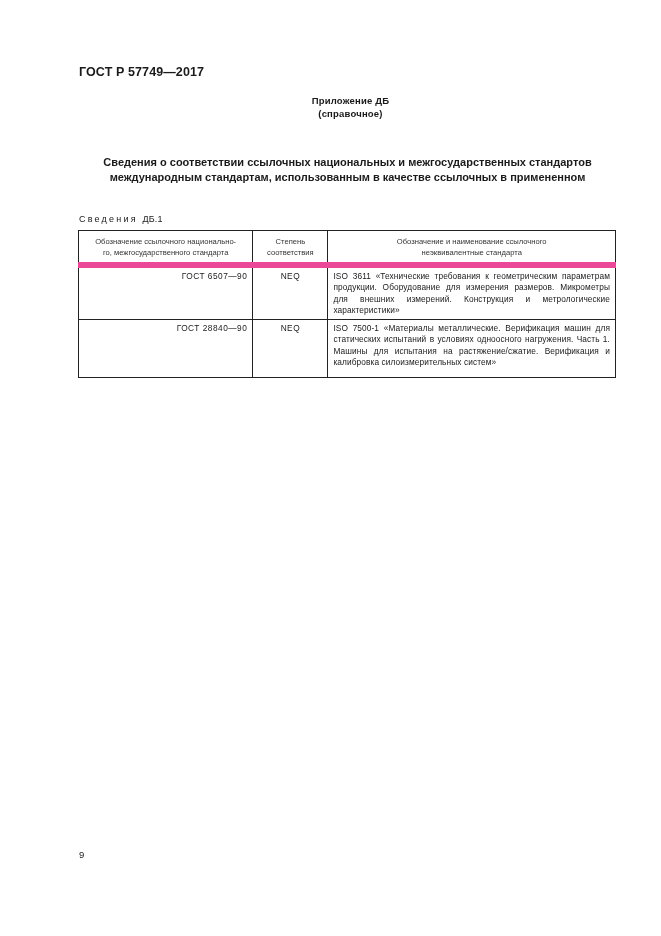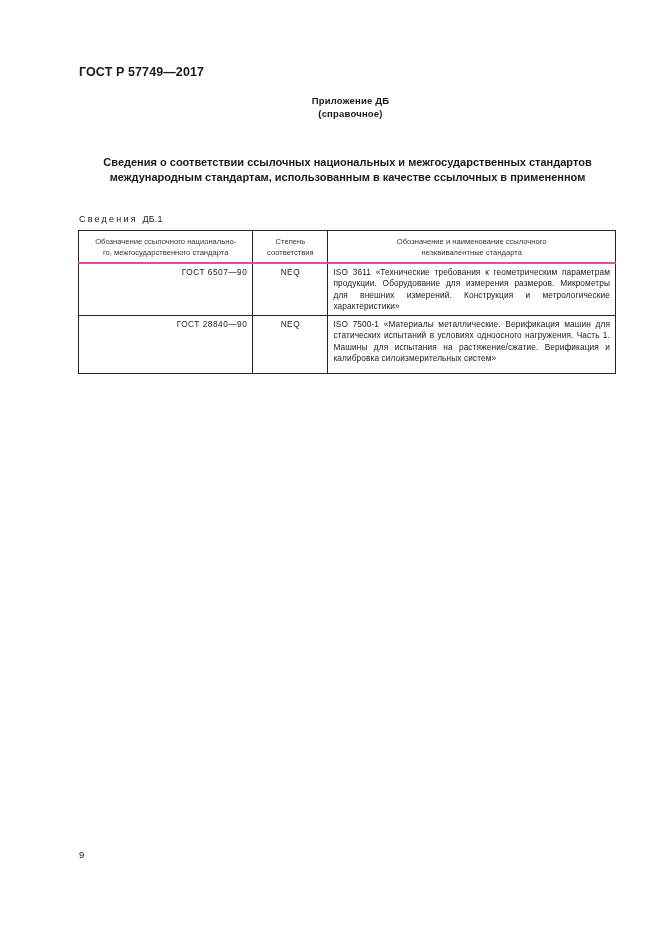--- a/index.html
+++ b/index.html
@@ -31,21 +31,21 @@
     position: absolute; left: 78px; top: 230px; width: 538px;
     border-collapse: collapse; font-size: 8.3px;
   }
   table.main td, table.main th {
     border: 1px solid #222; vertical-align: top; padding: 3px 5px;
     font-weight: normal; line-height: 11.3px;
   }
   table.main thead th {
     text-align: center; vertical-align: middle; height: 25px;
     font-size: 7.6px; color: #333; line-height: 11px;
-    border-bottom: 2px solid #ec4899;
+    border-bottom: 6px solid #ec4899;
   }
   .c1 { width: 163px; }
   .c2 { width: 64px; }
   .c3 { width: 276px; }
   td.std { letter-spacing: 0.5px; padding-top: 4px; text-align: right; }
   td.deg { text-align: center; letter-spacing: 0.5px; padding-top: 4px; }
   td.intl { text-align: justify; letter-spacing: 0.1px; padding-top: 4px; padding-bottom: 3px; }
   tr.r1 td { height: 44px; }
   tr.r2 td { height: 51px; }
   td.note { font-size: 8.2px; line-height: 11.5px; padding: 5px 5px 4px 5px; letter-spacing: 0.2px; }

